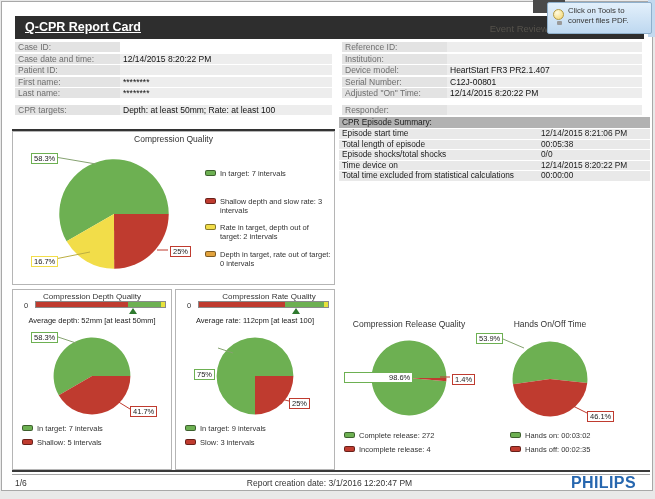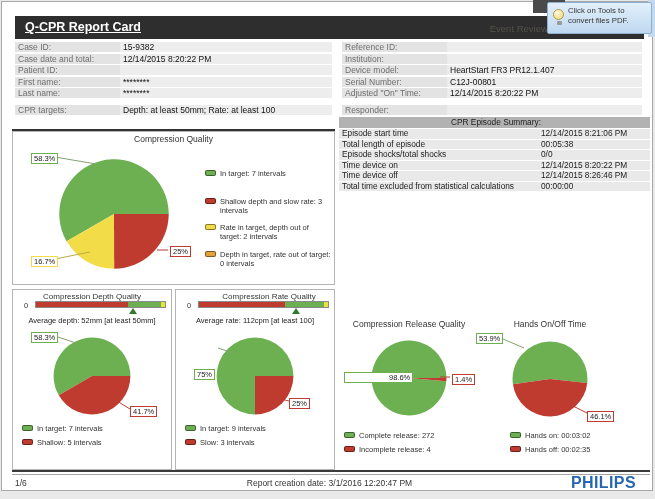--- a/index.html
+++ b/index.html
@@ -31,21 +31,21 @@
   #form-left  { left:13px;  top:40px; width:317px; }
   #form-right { left:340px; top:40px; width:300px; }
 
   
   .section-hd { position:absolute; left:10px; top:127px; width:323px; height:14px; background:#333333;
                 color:#fff; font-size:9px; font-weight:bold; text-align:center; line-height:14px; }
   .stats-box { position:absolute; left:10px; top:129px; width:323px; height:154px; background:#fff; border:1px solid #b5b5b5; }
   .chart-title { position:absolute; text-align:center; font-size:8.5px; color:#333; }
 
   
-  .summary { position:absolute; left:337px; top:115px; width:311px; font-size:8.3px;text-align:center; }
+  .summary { position:absolute; left:337px; top:115px; width:311px; font-size:8.3px; }
   .summary .hd { height:11px; line-height:11px; background:#b2b2b2; color:#1c1c1c; padding-left:3px; }
   .summary .srow { position:relative; height:9.5px; line-height:9.5px; background:#e9e9e9; margin-top:1px; color:#222; }
   .summary .sl { position:absolute; left:3px; }
   .summary .sv { position:absolute; left:202px; }
 
   
   .bbox { position:absolute; top:287px; width:160px; height:181px; background:#fff; border:1px solid #b5b5b5; }
   #box-depth { left:10px; } #box-rate { left:173px; }
 
   .gauge { position:absolute; height:16px; }
@@ -82,24 +82,23 @@
   <div class="page">
 
     <div class="titlebar">
       <span class="title">Q-CPR Report Card</span>
       <span class="edition">Event Review Pro 5.0 EMS Edition</span>
     </div>
 
     <div class="form" id="form-left">
       <div class="row">
         <span class="lbl">Case ID:</span>
-        <span class="val">15-9382</span>
-        </div>
-      <div class="row">
-        <span class="lbl">Case date and total:</span>
+        </div>
+      <div class="row">
+        <span class="lbl">Case date and time:</span>
         <span class="val">12/14/2015 8:20:22 PM</span>
         </div>
       <div class="row">
         <span class="lbl">Patient ID:</span>
         <span class="val"></span>
         </div>
       <div class="row">
         <span class="lbl">First name:</span>
         <span class="val">********</span>
         </div>
@@ -117,21 +116,21 @@
       <div class="row">
         <span class="lbl">Reference ID:</span>
         <span class="val"></span>
         </div>
       <div class="row">
         <span class="lbl">Institution:</span>
         <span class="val"></span>
         </div>
       <div class="row">
         <span class="lbl">Device model:</span>
-        <span class="val">HeartStart FR3 PR12.1.407</span>
+        <span class="val">HeartStart FR3 PR2.1.407</span>
         </div>
       <div class="row">
         <span class="lbl">Serial Number:</span>
         <span class="val">C12J-00801</span>
         </div>
       <div class="row">
         <span class="lbl">Adjusted "On" Time:</span>
         <span class="val">12/14/2015 8:20:22 PM</span>
         </div>
       <div class="row gap">
@@ -182,24 +181,20 @@
         <span class="sl">Total length of episode</span>
         <span class="sv">00:05:38</span>
         </div>
       <div class="srow">
         <span class="sl">Episode shocks/total shocks</span>
         <span class="sv">0/0</span>
         </div>
       <div class="srow">
         <span class="sl">Time device on</span>
         <span class="sv">12/14/2015 8:20:22 PM</span>
-        </div>
-      <div class="srow">
-        <span class="sl">Time device off</span>
-        <span class="sv">12/14/2015 8:26:46 PM</span>
         </div>
       <div class="srow">
         <span class="sl">Total time excluded from statistical calculations</span>
         <span class="sv">00:00:00</span>
         </div>
     </div>
 
     <div class="bbox" id="box-depth"></div>
     <div class="chart-title" style="left:10px; top:290px; width:160px; font-size:8px;">Compression Depth Quality</div>
     <span class="gzero" style="left:22px; top:299px;">0</span>

